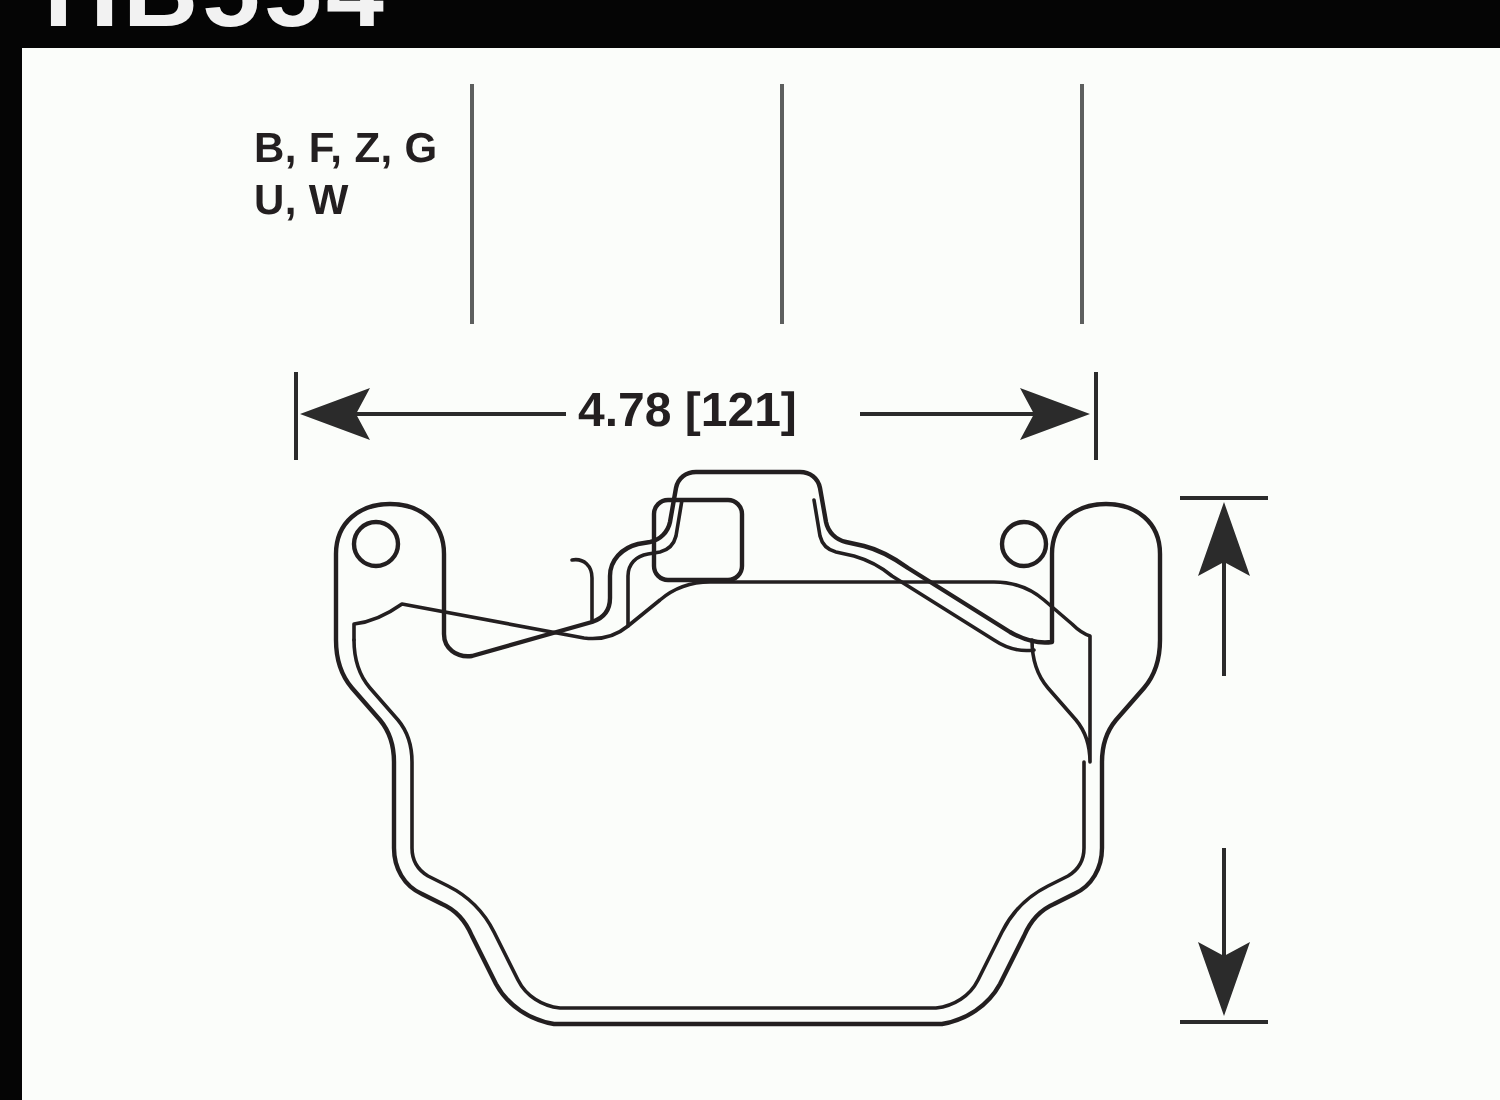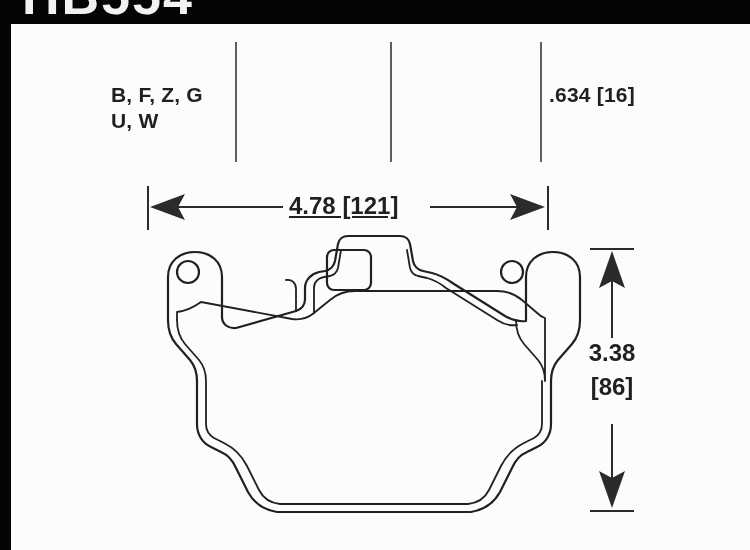--- a/index.html
+++ b/index.html
@@ -57,27 +57,28 @@
   }
   .spec-divider {
     position: absolute;
     top: 18px;
     width: 2px;
     height: 120px;
     background: #5d5f5e;
   }
   .spec-cell {
     position: absolute;
-    top: 58px;
+    top: 38px;
     font-size: 21px;
     font-weight: 700;
     color: #231f20;
     line-height: 26px;
     letter-spacing: 0.2px;
     white-space: pre-line;
+    margin-left: 16px;
   }
   
   .dim-h-tick {
     position: absolute;
     width: 2px;
     height: 44px;
     background: #2b2b2b;
   }
   .dim-h-line {
     position: absolute;
@@ -157,35 +158,32 @@
     <div class="spec-divider" style="left:224px;"></div>
     <div class="spec-divider" style="left:379px;"></div>
     <div class="spec-divider" style="left:529px;"></div>
 
     <div class="spec-cell" style="left:100px;">B, F, Z, G
 U, W</div>
 
 
     <div class="spec-cell" style="left:392px;"></div>
 
-    <div class="spec-cell" style="left:538px;">.634 [16]</div>
   </div>
 
   <div class="dim-h-tick" style="left:147px; top:186px;"></div>
   <div class="dim-h-tick" style="left:547px; top:186px;"></div>
   <div class="dim-h-line" style="left:163px; top:206px; width:120px;"></div>
   <div class="dim-h-line" style="left:430px; top:206px; width:102px;"></div>
-  <div class="dim-h-label" style="left:289px; top:192px;text-decoration:underline;">4.78 [121]</div>
+  <div class="dim-h-label" style="left:289px; top:192px;">4.78 [121]</div>
 
   <div class="dim-v-tick" style="left:590px; top:248px;"></div>
   <div class="dim-v-tick" style="left:590px; top:510px;"></div>
   <div class="dim-v-line" style="left:611px; top:266px; height:72px;"></div>
   <div class="dim-v-line" style="left:611px; top:424px; height:66px;"></div>
-  <div class="dim-v-label" style="left:562px; top:336px; width:100px;">3.38
-[86]</div>
 
   <svg class="pad-svg" viewBox="0 0 750 550">
 
     <polygon class="arrow-fill" points="150,207 185,194 178,207 185,220"></polygon>
     <polygon class="arrow-fill" points="545,207 510,194 517,207 510,220"></polygon>
 
     <polygon class="arrow-fill" points="612,251 625,288 612,281 599,288"></polygon>
     <polygon class="arrow-fill" points="612,508 599,471 612,478 625,471"></polygon>
 
     <path class="pad-outline" d="M 168,290

